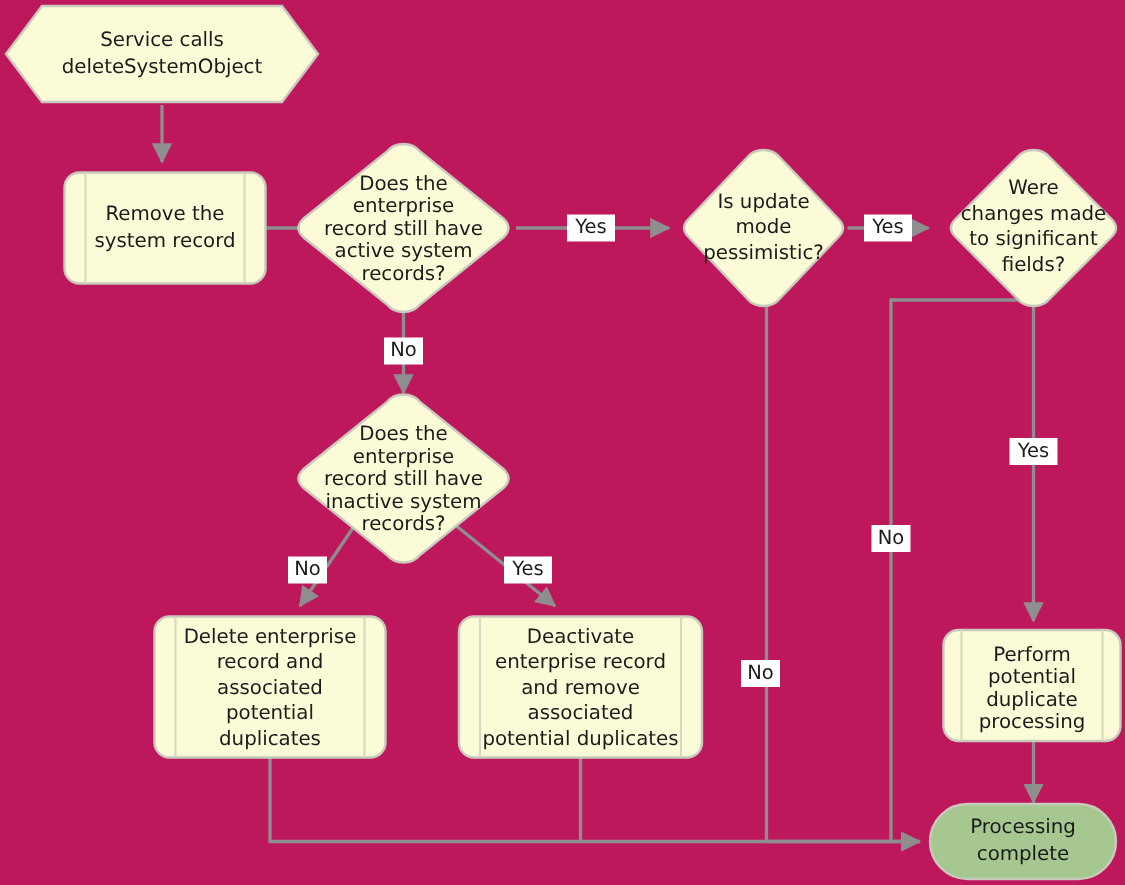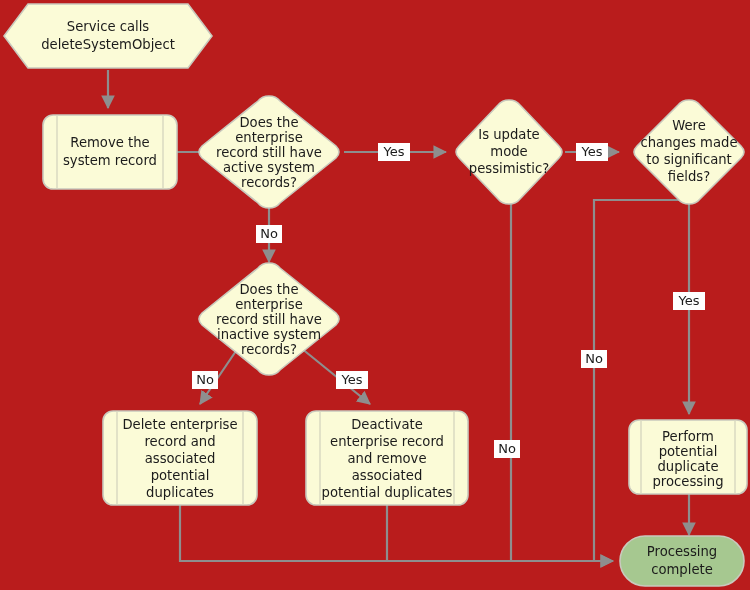--- a/index.html
+++ b/index.html
@@ -4,21 +4,21 @@
 <style>
   html, body {
     margin: 0;
     padding: 0;
     background: #ffffff;
   }
   #canvas {
     position: relative;
     width: 750px;
     height: 590px;
-    background: #b91c1c;
+    background: #be185d;
     font-family: "DejaVu Sans", "Liberation Sans", sans-serif;
     overflow: hidden;
   }
   svg#flow {
     position: absolute;
     left: 0;
     top: 0;
     width: 750px;
     height: 590px;
   }

